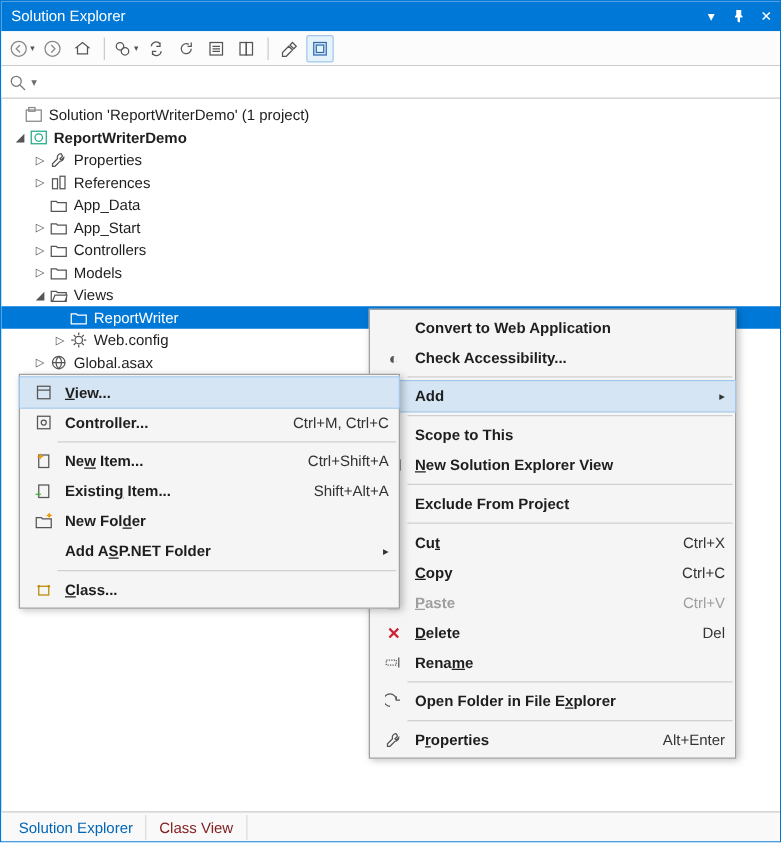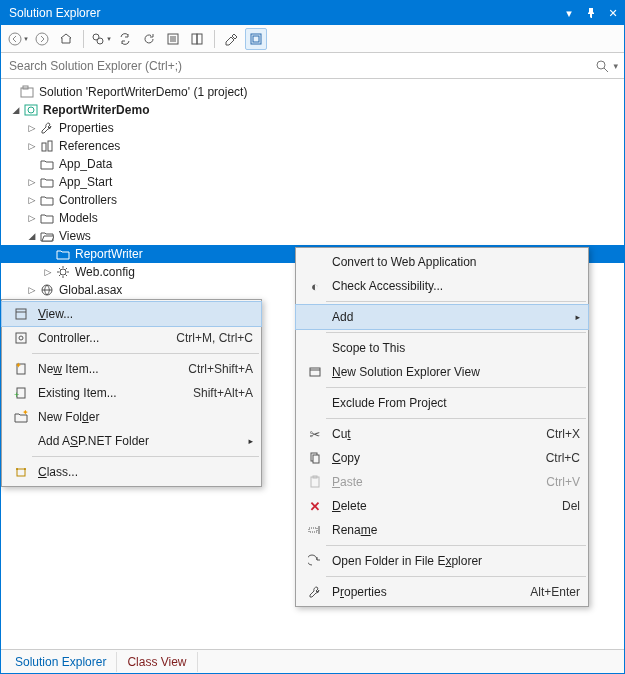--- a/index.html
+++ b/index.html
@@ -25,21 +25,21 @@
   .exp.none { visibility:hidden; }
   .row.selected .exp { color:#fff;}
   .icon { width:16px; height:16px; display:inline-flex; align-items:center; justify-content:center; margin-right:4px; font-size:12px;}
   .bold { font-weight:700;}
   
   .menu { position:absolute; background:#f5f5f5; border:1px solid #a0a0a0; box-shadow:2px 2px 6px rgba(0,0,0,0.25); padding:2px 0;}
   .menu .mi { height:24px; display:flex; align-items:center; padding:0 8px; position:relative; }
   .menu .mi.disabled { color:#9e9e9e; }
   .menu .mi .ic { width:22px; display:inline-flex; justify-content:center; align-items:center; color:#555; font-size:13px;}
   .menu .mi.disabled .ic { color:#bbb;}
-  .menu .mi .lbl { flex:1; padding-left:6px;}
+  .menu .mi .lbl { flex:1; padding-left:6px;font-weight:bold;}
   .menu .mi .sc { color:#333; padding-left:30px;}
   .menu .mi.disabled .sc { color:#9e9e9e;}
   .menu .mi .arrow { width:10px; text-align:right; font-size:9px; color:#333;}
   .menu .msep { height:1px; background:#d0d0d0; margin:3px 2px 3px 30px;}
   .menu .mi.highlight { background:#d5e5f4; outline:1px solid #a1c8ec;}
   .under { text-decoration:underline; }
   .tabs { position:absolute; left:0; right:0; bottom:0; height:24px; border-top:1px solid #ccc; display:flex; align-items:center; background:#f9f9f9; padding:0 4px;}
   .tab { padding:3px 10px; color:#7f1d1d; border-right:1px solid #ddd; font-size:12px;}
   .tab.active { color:#0066b5; }
   svg { display:block; }
@@ -123,21 +123,20 @@
       </span>
     <span class="tool active">
         <svg width="14" height="14" viewBox="0 0 14 14">
           <rect x="2" y="2" width="10" height="10" fill="none" stroke="#2b6bad"></rect>
           <rect x="4" y="4" width="6" height="6" fill="none" stroke="#2b6bad"></rect>
         </svg>
       </span>
   </div>
 
   <div class="searchbar">
-    <input placeholder="Search Solution Explorer (Ctrl+;)" style="">
     <span class="search-icons">
       <span>
           <svg width="14" height="14" viewBox="0 0 14 14">
             <circle cx="6" cy="6" r="4" fill="none" stroke="#777"></circle>
             <line x1="9" y1="9" x2="13" y2="13" stroke="#777"></line>
           </svg>
         </span>
       <span style="font-size:9px;">▾</span>
     </span>
   </div>
@@ -360,21 +359,21 @@
         <span class="ic">
           <svg width="14" height="14" viewBox="0 0 14 14">
             <path d="M9 2a3 3 0 00-3 4L2 10v2h2l4-4a3 3 0 003-3l-2 2-1-1 2-2z" fill="none" stroke="#555"></path>
           </svg>
         </span>
         <span class="lbl">P<span class="under">r</span>operties</span>
         <span class="sc">Alt+Enter</span>
       </div>
   </div>
 
-  <div class="menu" style="left:0; top:298px; width:261px;">
+  <div class="menu" style="left:14px; top:298px; width:305px;">
     <div class="mi highlight">
         <span class="ic">
           <svg width="14" height="14" viewBox="0 0 14 14">
             <rect x="2" y="2" width="10" height="10" fill="none" stroke="#555"></rect>
             <line x1="2" y1="5" x2="12" y2="5" stroke="#555"></line>
           </svg>
         </span>
         <span class="lbl"><span class="under">V</span>iew...</span>
       </div>
     <div class="mi">

